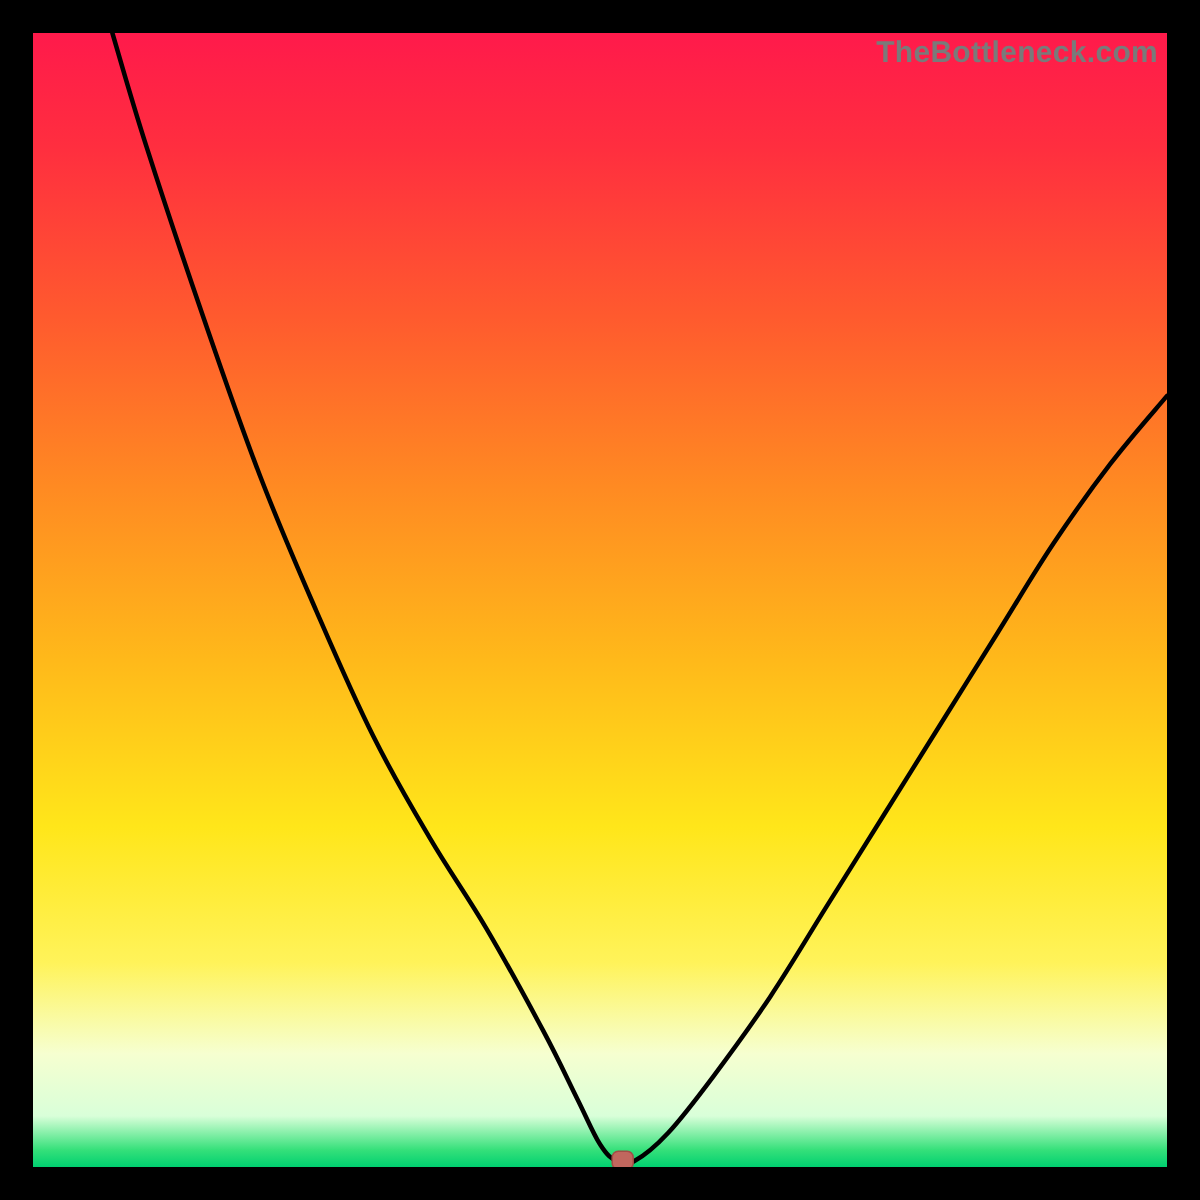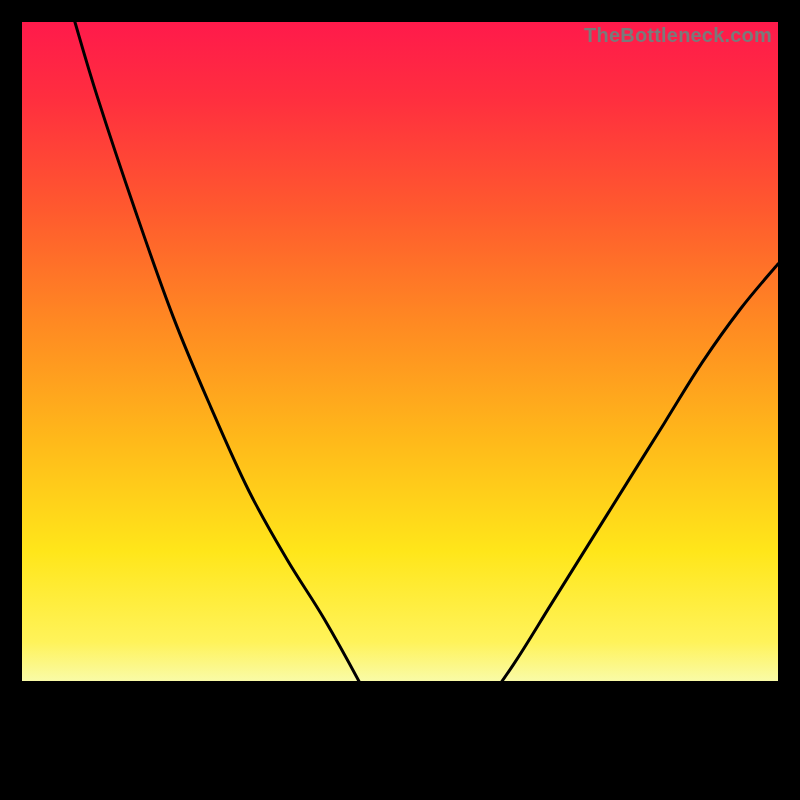--- a/index.html
+++ b/index.html
@@ -15,21 +15,21 @@
     position: absolute;
     left: 0; top: 0;
     width: 800px; height: 800px;
     background: #000;
   }
   .plot {
     position: absolute;
     left: 22px;
     top: 22px;
     width: 756px;
-    height: 659px;
+    height: 756px;
     overflow: hidden;
   }
   .watermark {
     position: absolute;
     top: 2px;
     right: 6px;
     color: #7a7a7a;
     font-size: 20px;
     font-weight: 600;
     letter-spacing: 0.2px;

